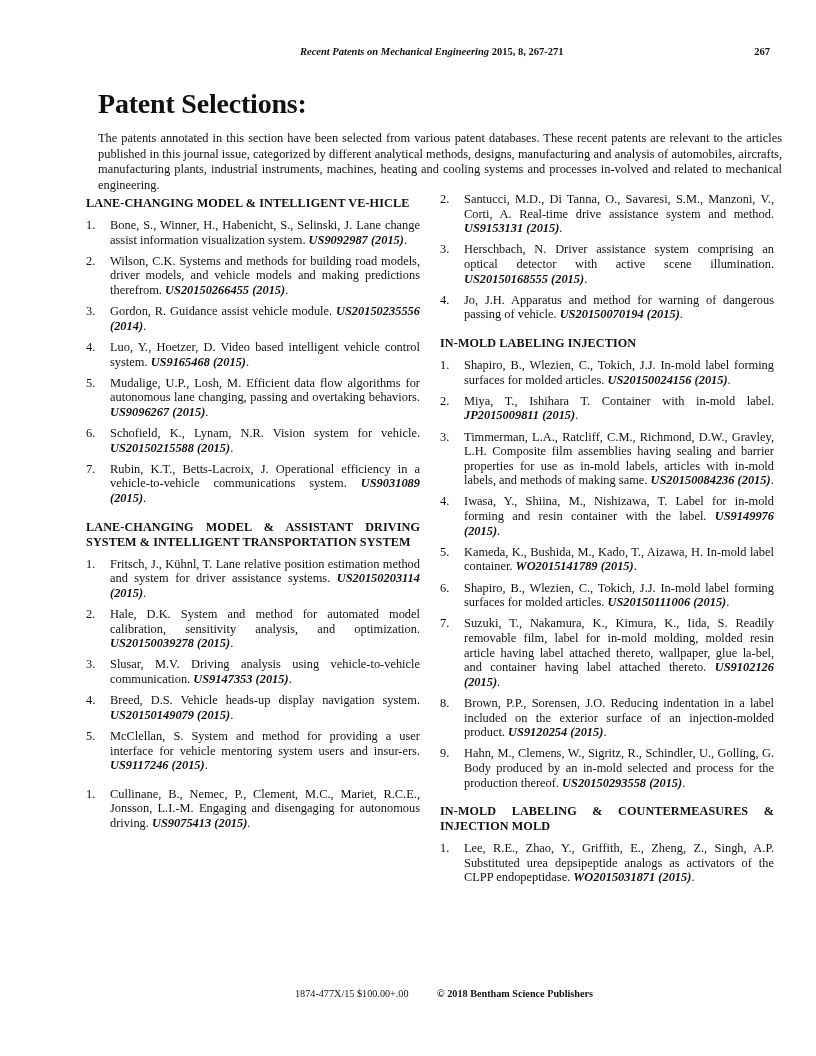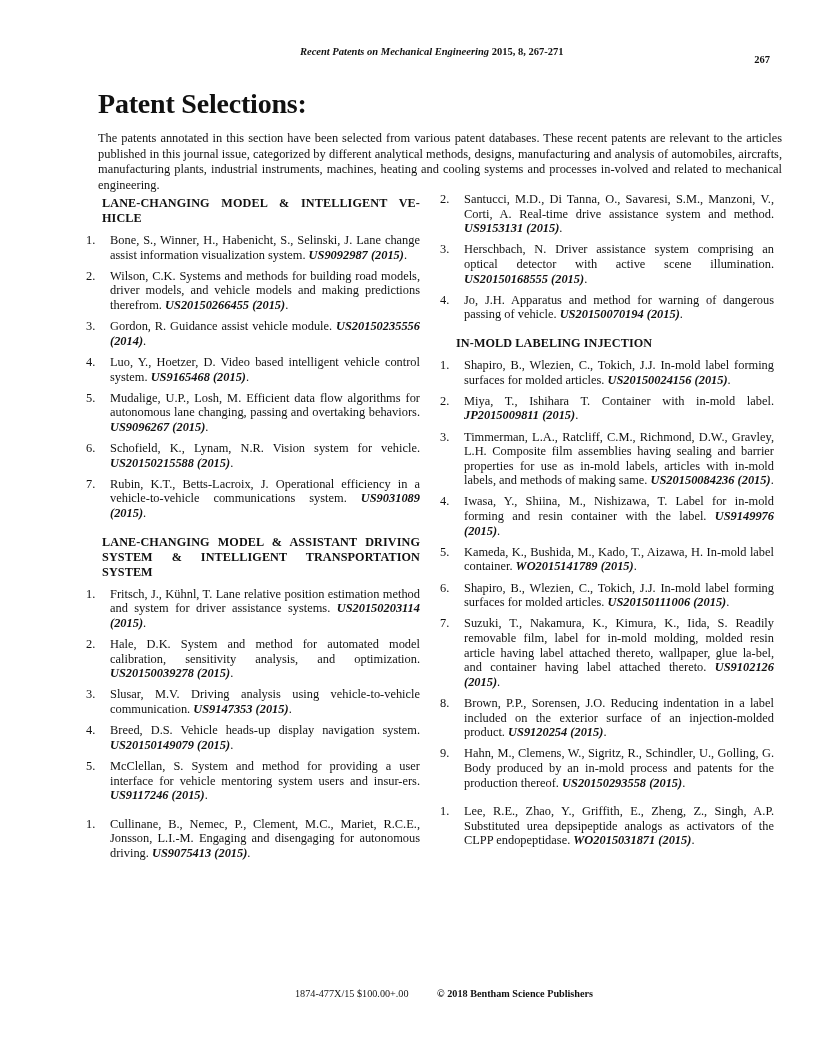--- a/index.html
+++ b/index.html
@@ -5,36 +5,36 @@
   html, body { margin: 0; padding: 0; background: #ffffff; }
   body {
     width: 816px; height: 1056px; position: relative; overflow: hidden;
     font-family: "Liberation Serif", "DejaVu Serif", serif; color: #111;
   }
   .running-head {
     position: absolute; top: 46px; left: 300px; width: 470px;
     font-size: 10.5px; font-weight: bold;
   }
   .running-head .journal { font-style: italic; }
-  .running-head .pageno { position: absolute; right: 0; top: 8px; }
+  .running-head .pageno { position: absolute; right: 0; top: 0; }
   .title {
     position: absolute; top: 76px; left: 86px;
     font-size: 28px; font-weight: bold; margin: 12px;
     font-family: "Liberation Serif", serif; letter-spacing: -0.2px;
   }
   .intro {
     position: absolute; top: 119px; left: 86px; width: 684px;
     font-size: 12.4px; line-height: 15.6px; text-align: justify; margin: 12px;
   }
   .col { position: absolute; top: 196px; width: 334px; font-size: 12.4px; line-height: 14.6px; }
   .col.left { left: 86px; }
   .col.right { left: 440px; top: 192px; }
   .section-heading {
     font-weight: bold; font-size: 12.2px; text-align: justify; line-height: 15px;
-    margin: 0 0 7px 16px; letter-spacing: 0.1px;
+    margin: 0 0 7px 0; letter-spacing: 0.1px;
   }
   .section { margin-bottom: 14px; }
   ol.items { list-style: none; margin: 0; padding: 0; }
   ol.items li { position: relative; padding-left: 24px; text-align: justify; margin-bottom: 6.6px; }
   ol.items li .num { position: absolute; left: 0; top: 0; }
   .pat { font-weight: bold; font-style: italic; }
   .footer {
     position: absolute; top: 988px; left: 295px; font-size: 10.2px;
   }
   .footer .price { font-weight: normal; }
@@ -94,24 +94,25 @@
       <h2 class="section-heading">IN-MOLD LABELING INJECTION</h2>
       <ol class="items">
         <li><span class="num">1.</span><span>Shapiro, B., Wlezien, C., Tokich, J.J. In-mold label forming surfaces for molded articles. </span><span class="pat">US20150024156 (2015)</span>.</li>
         <li><span class="num">2.</span><span>Miya, T., Ishihara T. Container with in-mold label. </span><span class="pat">JP2015009811 (2015)</span>.</li>
         <li><span class="num">3.</span><span>Timmerman, L.A., Ratcliff, C.M., Richmond, D.W., Gravley, L.H. Composite film assemblies having sealing and barrier properties for use as in-mold labels, articles with in-mold labels, and methods of making same. </span><span class="pat">US20150084236 (2015)</span>.</li>
         <li><span class="num">4.</span><span>Iwasa, Y., Shiina, M., Nishizawa, T. Label for in-mold forming and resin container with the label. </span><span class="pat">US9149976 (2015)</span>.</li>
         <li><span class="num">5.</span><span>Kameda, K., Bushida, M., Kado, T., Aizawa, H. In-mold label container. </span><span class="pat">WO2015141789 (2015)</span>.</li>
         <li><span class="num">6.</span><span>Shapiro, B., Wlezien, C., Tokich, J.J. In-mold label forming surfaces for molded articles. </span><span class="pat">US20150111006 (2015)</span>.</li>
         <li><span class="num">7.</span><span>Suzuki, T., Nakamura, K., Kimura, K., Iida, S. Readily removable film, label for in-mold molding, molded resin article having label attached thereto, wallpaper, glue la-bel, and container having label attached thereto. </span><span class="pat">US9102126 (2015)</span>.</li>
         <li><span class="num">8.</span><span>Brown, P.P., Sorensen, J.O. Reducing indentation in a label included on the exterior surface of an injection-molded product. </span><span class="pat">US9120254 (2015)</span>.</li>
-        <li><span class="num">9.</span><span>Hahn, M., Clemens, W., Sigritz, R., Schindler, U., Golling, G. Body produced by an in-mold process and patents for the production thereof. </span><span class="pat">US20150293558 (2015)</span>.</li>
+        <li><span class="num">9.</span><span>Hahn, M., Clemens, W., Sigritz, R., Schindler, U., Golling, G. Body produced by an in-mold selected and process for the production thereof. </span><span class="pat">US20150293558 (2015)</span>.</li>
       </ol>
     </div>
     <div class="section">
+      <h2 class="section-heading">IN-MOLD LABELING &amp; COUNTERMEASURES &amp; INJECTION MOLD</h2>
       <ol class="items">
         <li><span class="num">1.</span><span>Lee, R.E., Zhao, Y., Griffith, E., Zheng, Z., Singh, A.P. Substituted urea depsipeptide analogs as activators of the CLPP endopeptidase. </span><span class="pat">WO2015031871 (2015)</span>.</li>
       </ol>
     </div>
   </div>
 
 <div class="footer">
   <span class="price">1874-477X/15 $100.00+.00</span>
   <span class="copy">© 2018 Bentham Science Publishers</span>
 </div>

